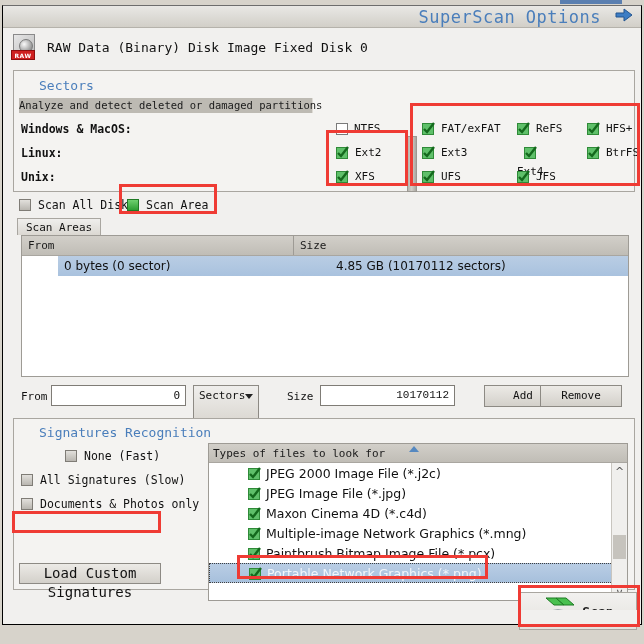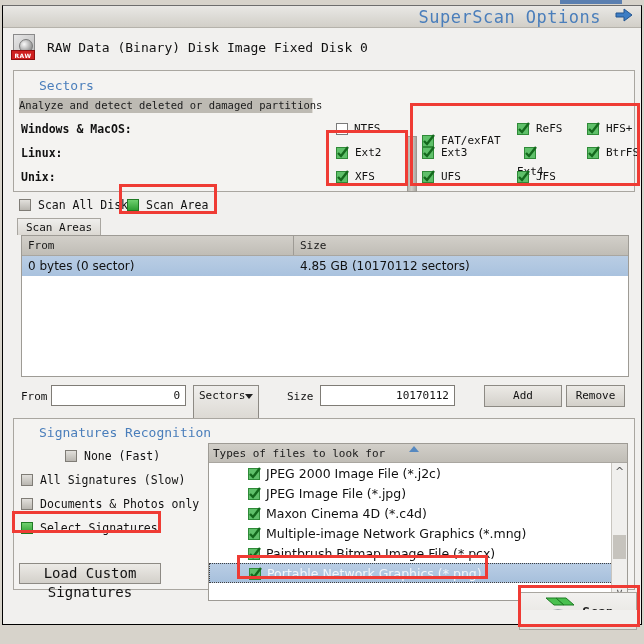--- a/index.html
+++ b/index.html
@@ -158,21 +158,21 @@
     display: flex; height: 20px;
     background: linear-gradient(to bottom,#d2cfc9,#c0bdb6);
     border-bottom: 1px solid #a9a6a0;
     font-size: 11px; color: #1a1a1a;
   }
   .lb-head .c1 { width: 272px; padding: 3px 0 0 6px; border-right: 1px solid #9e9b95; }
   .lb-head .c2 { flex: 1; padding: 3px 0 0 6px; }
   .lb-row {
     display: flex; height: 20px; align-items: center;
     font-family: "DejaVu Sans", "Liberation Sans", sans-serif;
-    font-size: 12px; color: #111;
+    font-size: 12px; color: #111; margin-left: 36px;
   }
   .lb-row.sel { background: linear-gradient(to bottom,#b9cde4,#a9c2de); }
   .lb-row .c1 { width: 272px; padding-left: 6px; }
   .lb-row .c2 { flex: 1; padding-left: 6px; }
 
   
   .fieldrow { position: absolute; left: 18px; top: 379px; width: 608px; height: 24px; }
   .lbl-inline {
     position: absolute; font-size: 11px; color: #111; top: 5px;
   }
@@ -311,21 +311,21 @@
 
     <div class="fs-label fs-row-win">Windows &amp; MacOS:</div>
     <div class="fs-label fs-row-lin">Linux:</div>
     <div class="fs-label fs-row-unix">Unix:</div>
 
     <div class="cb-item" style="left:333px; top:116px;">
       <span class="cb"></span>
       <span>NTFS</span>
     </div>
 
-    <div class="cb-item" style="left:419px; top:128px;align-items:flex-end;">
+    <div class="cb-item" style="left:419px; top:116px;align-items:flex-end;">
       <span class="cb-green">
           <svg width="13" height="13" viewBox="0 0 13 13">
             <rect x="0.5" y="1.5" width="11" height="11" fill="#5fc06a" stroke="#2f8a38"></rect>
             <path d="M2 7 L5 10 L12 1" fill="none" stroke="#14691d" stroke-width="2.4"></path>
           </svg>
         </span>
       <span>FAT/exFAT</span>
     </div>
     <div class="cb-item" style="left:514px; top:116px;">
       <span class="cb-green">
@@ -435,43 +435,39 @@
     </div>
 
     <div class="fieldrow">
       <span class="lbl-inline" style="left:0px;">From</span>
       <div class="txtin" style="left:30px; width:135px;">0</div>
       <div class="combo" style="left:172px;">
         <span>Sectors</span>
         <span class="caret"></span>
       </div>
       <span class="lbl-inline" style="left:266px;">Size</span>
-      <div class="txtin" style="left:299px; width:135px;">10170112</div>
+      <div class="txtin" style="left:299px; width:135px;font-family:Liberation Mono, monospace;">10170112</div>
       <div class="btn" style="left:463px; width:78px;">Add</div>
-      <div class="btn" style="left:545px; width:59px;">Remove</div>
+      <div class="btn" style="left:519px; width:82px;">Remove</div>
     </div>
 
     <div class="group sig-box"></div>
     <div class="group-title sig-title">Signatures Recognition</div>
 
     <div class="radio-item" style="left:18px; top:443px;padding-left:44px;">
       <span class="rbox"></span>
       <span>None (Fast)</span>
     </div>
     <div class="radio-item" style="left:18px; top:467px;">
       <span class="rbox"></span>
       <span>All Signatures (Slow)</span>
     </div>
     <div class="radio-item" style="left:18px; top:491px;">
       <span class="rbox"></span>
       <span>Documents &amp; Photos only</span>
-    </div>
-    <div class="radio-item" style="left:18px; top:515px;">
-      <span class="rbox on"></span>
-      <span>Select Signatures</span>
     </div>
 
     <div class="sig-btn">Load Custom Signatures</div>
 
     <div class="types">
       <div class="types-head">
         <span>Types of files to look for</span>
         <span class="sort-asc"></span>
       </div>
 

